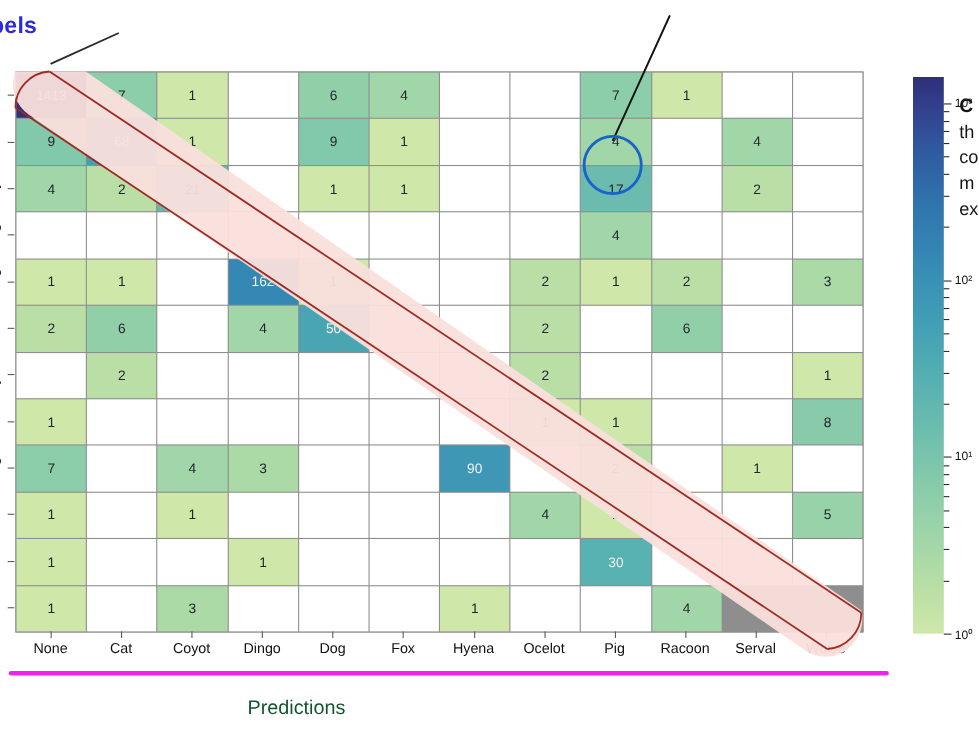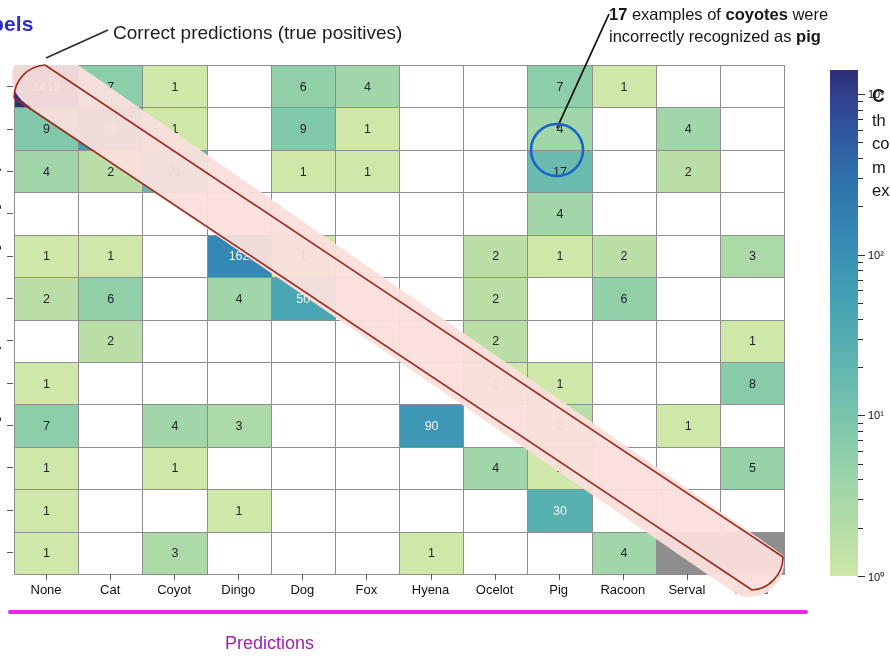--- a/index.html
+++ b/index.html
@@ -82,21 +82,21 @@
     transform:rotate(-90deg);
   }
 
   
   .pred-bar{
     position:absolute;left:8px;top:610px;width:800px;height:4px;
     background:#ef22ef;border-radius:2px;
   }
   .pred-label{
     position:absolute;left:225px;top:633px;
-    font-size:18px;color:#a21caf;white-space:nowrap;
+    font-size:18px;color:#14532d;white-space:nowrap;
   }
 
   
   #cbar{
     position:absolute;left:830px;top:70px;width:28px;height:506px;
     background:linear-gradient(to top,
       #cfe8a9 0%,
       #b9dfa6 8%,
       #9ed5a8 18%,
       #83c9ab 28%,
@@ -122,26 +122,21 @@
   
   #overlay{position:absolute;left:0;top:0;width:890px;height:664px;pointer-events:none;}
 </style>
 </head>
 <body>
 
 <div id="root">
 
   <div class="axis-ylabel-clip">Labels</div>
 
-  <div class="ann-correct">Correct predictions (true positives)</div>
-
-  <div class="ann-coyote">
-    <div><b>17</b><span> examples of </span><b>coyotes</b><span> were</span></div>
-    <div><span>incorrectly recognized as </span><b>pig</b></div>
-  </div>
+
 
   <div id="grid">
       <div class="cell dark" style="background: rgb(47, 47, 121);">1413</div>
       <div class="cell light" style="background: rgb(140, 205, 170);">7</div>
       <div class="cell light" style="background: rgb(207, 232, 169);">1</div>
       <div class="cell"></div>
       <div class="cell light" style="background: rgb(145, 207, 169);">6</div>
       <div class="cell light" style="background: rgb(160, 214, 168);">4</div>
       <div class="cell"></div>
       <div class="cell"></div>

